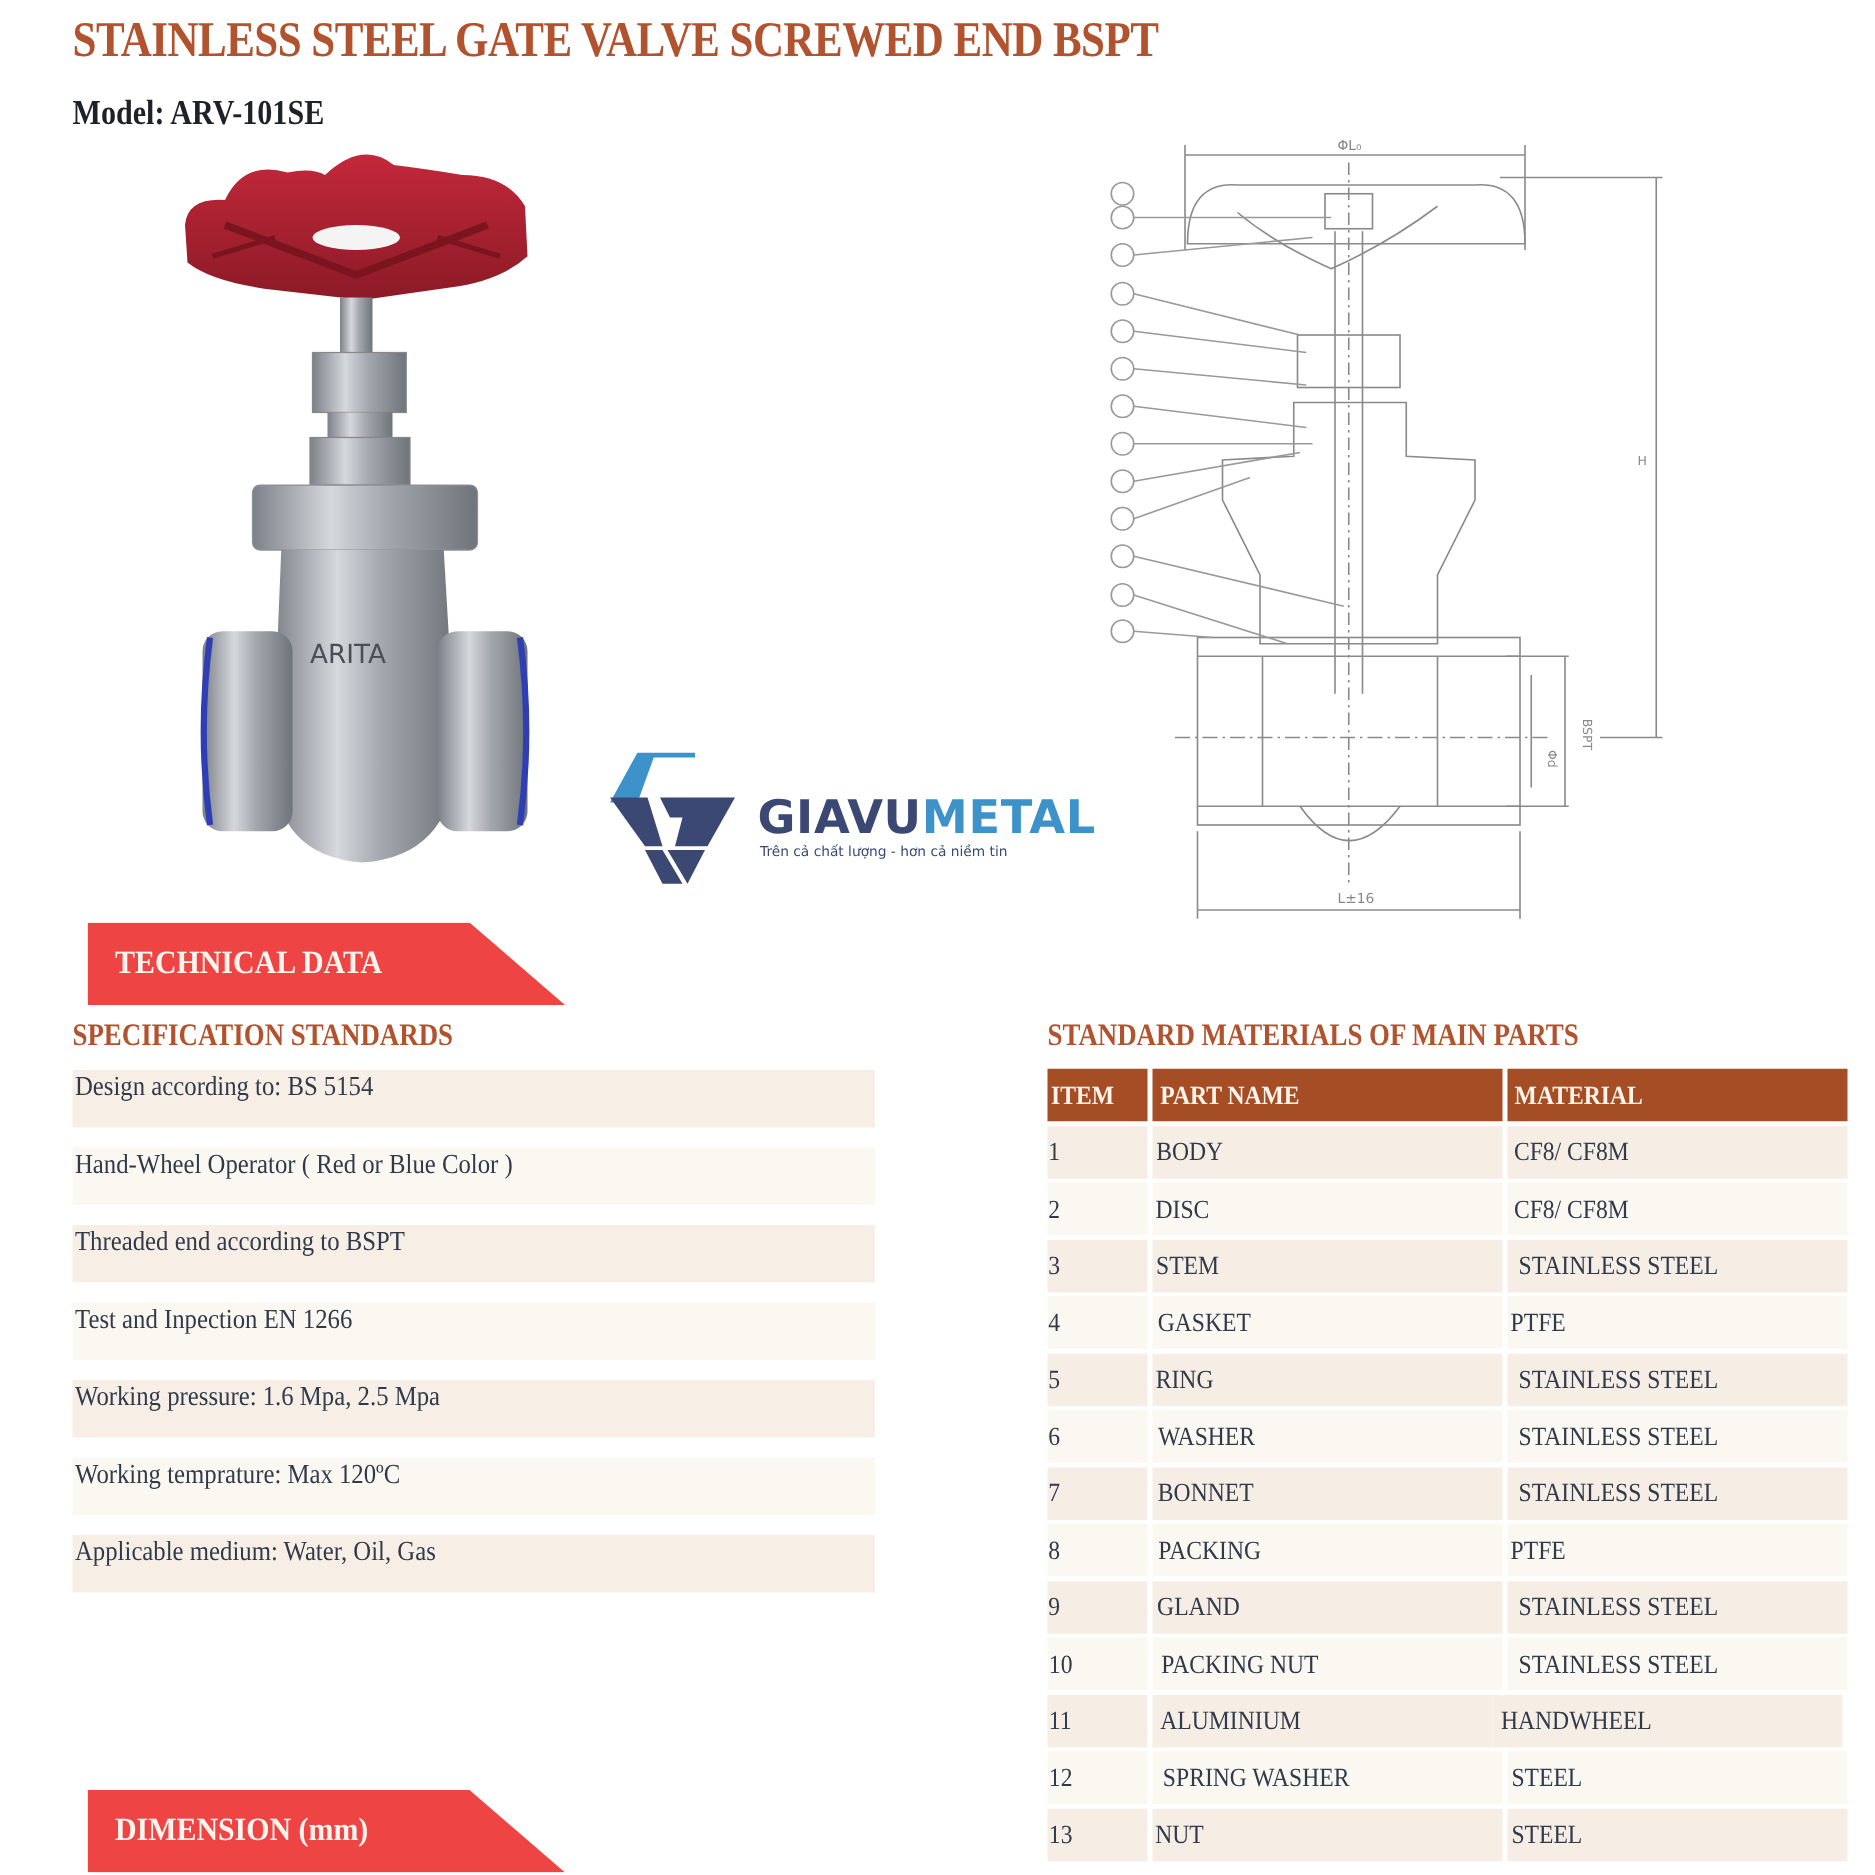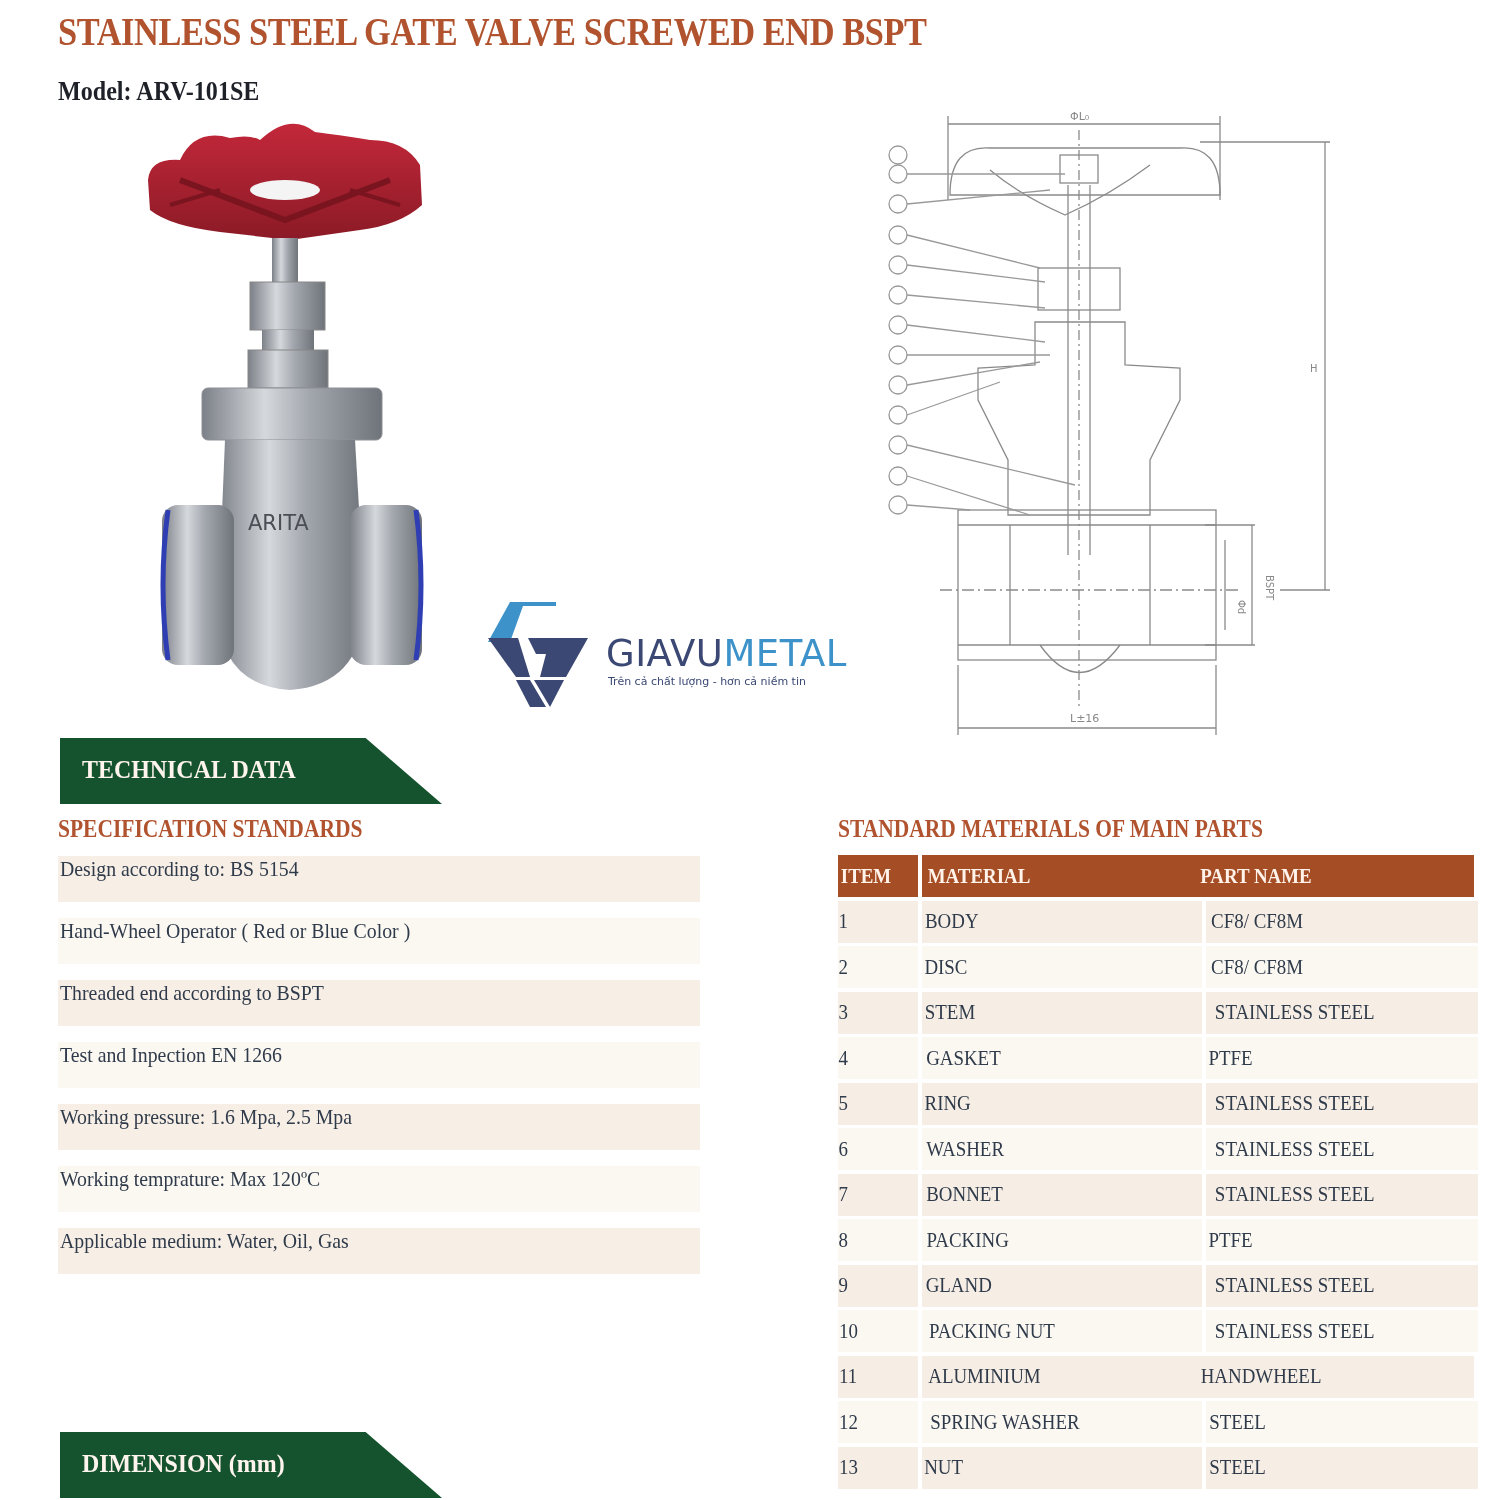--- a/index.html
+++ b/index.html
@@ -17,34 +17,34 @@
   .model {
     left: 58px; top: 75px; font-size: 28px; font-weight: bold; color: #1e2228;
     transform: scaleX(0.86); transform-origin: left top; white-space: nowrap;
   }
   
   .photo { left: 140px; top: 110px; width: 300px; height: 590px; }
   
   .logo { left: 488px; top: 602px; width: 400px; height: 110px; }
   .logo-text {
     position: absolute; left: 118px; top: 30px; font-family: "DejaVu Sans", sans-serif;
-    font-size: 37px; letter-spacing: 0.5px; white-space: nowrap; font-weight: 400;
+    font-size: 37px; letter-spacing: 0.5px; white-space: nowrap; font-weight: 700;
   }
   .logo-text .a { color: #3a4873; }
   .logo-text .b { color: #3d93c9; }
   .logo-tag {
     position: absolute; left: 120px; top: 73px; font-family: "DejaVu Sans", sans-serif;
     font-size: 11px; color: #3a4873; white-space: nowrap;
   }
   
   .drawing { left: 880px; top: 100px; width: 460px; height: 640px; }
 
   
   .banner {
-    left: 60px; width: 382px; height: 66px; background: #14532d;
+    left: 70px; width: 382px; height: 66px; background: #ef4444;
     clip-path: polygon(0 0, 80% 0, 100% 100%, 0 100%);
   }
   .banner span {
     position: absolute; left: 22px; top: 17px; color: #fff4ee; font-weight: bold; font-size: 26px;
     transform: scaleX(0.92); transform-origin: left top; white-space: nowrap;
   }
   .section-h {
     font-weight: bold; color: #b0532e; font-size: 25px; white-space: nowrap;
     transform: scaleX(0.86); transform-origin: left top;
   }
@@ -231,26 +231,26 @@
     </div>
 </div>
 
 <div class="abs section-h" style="left:838px; top:815px;">STANDARD MATERIALS OF MAIN PARTS</div>
 
 <div class="abs mat">
   <div class="mat-row mat-head">
     <div class="c c1">
         <span>ITEM</span>
       </div>
+    <div class="c c2">
+        <span>PART NAME</span>
+      </div>
     <div class="c c3">
         <span>MATERIAL</span>
       </div>
-    <div class="c c2">
-        <span>PART NAME</span>
-      </div>
   </div>
   <div class="mat-body">
     <div class="mat-row">
         <div class="c c1">
           <span>1</span>
         </div>
         <div class="c c2">
           <span>BODY</span>
         </div>
         <div class="c c3">

